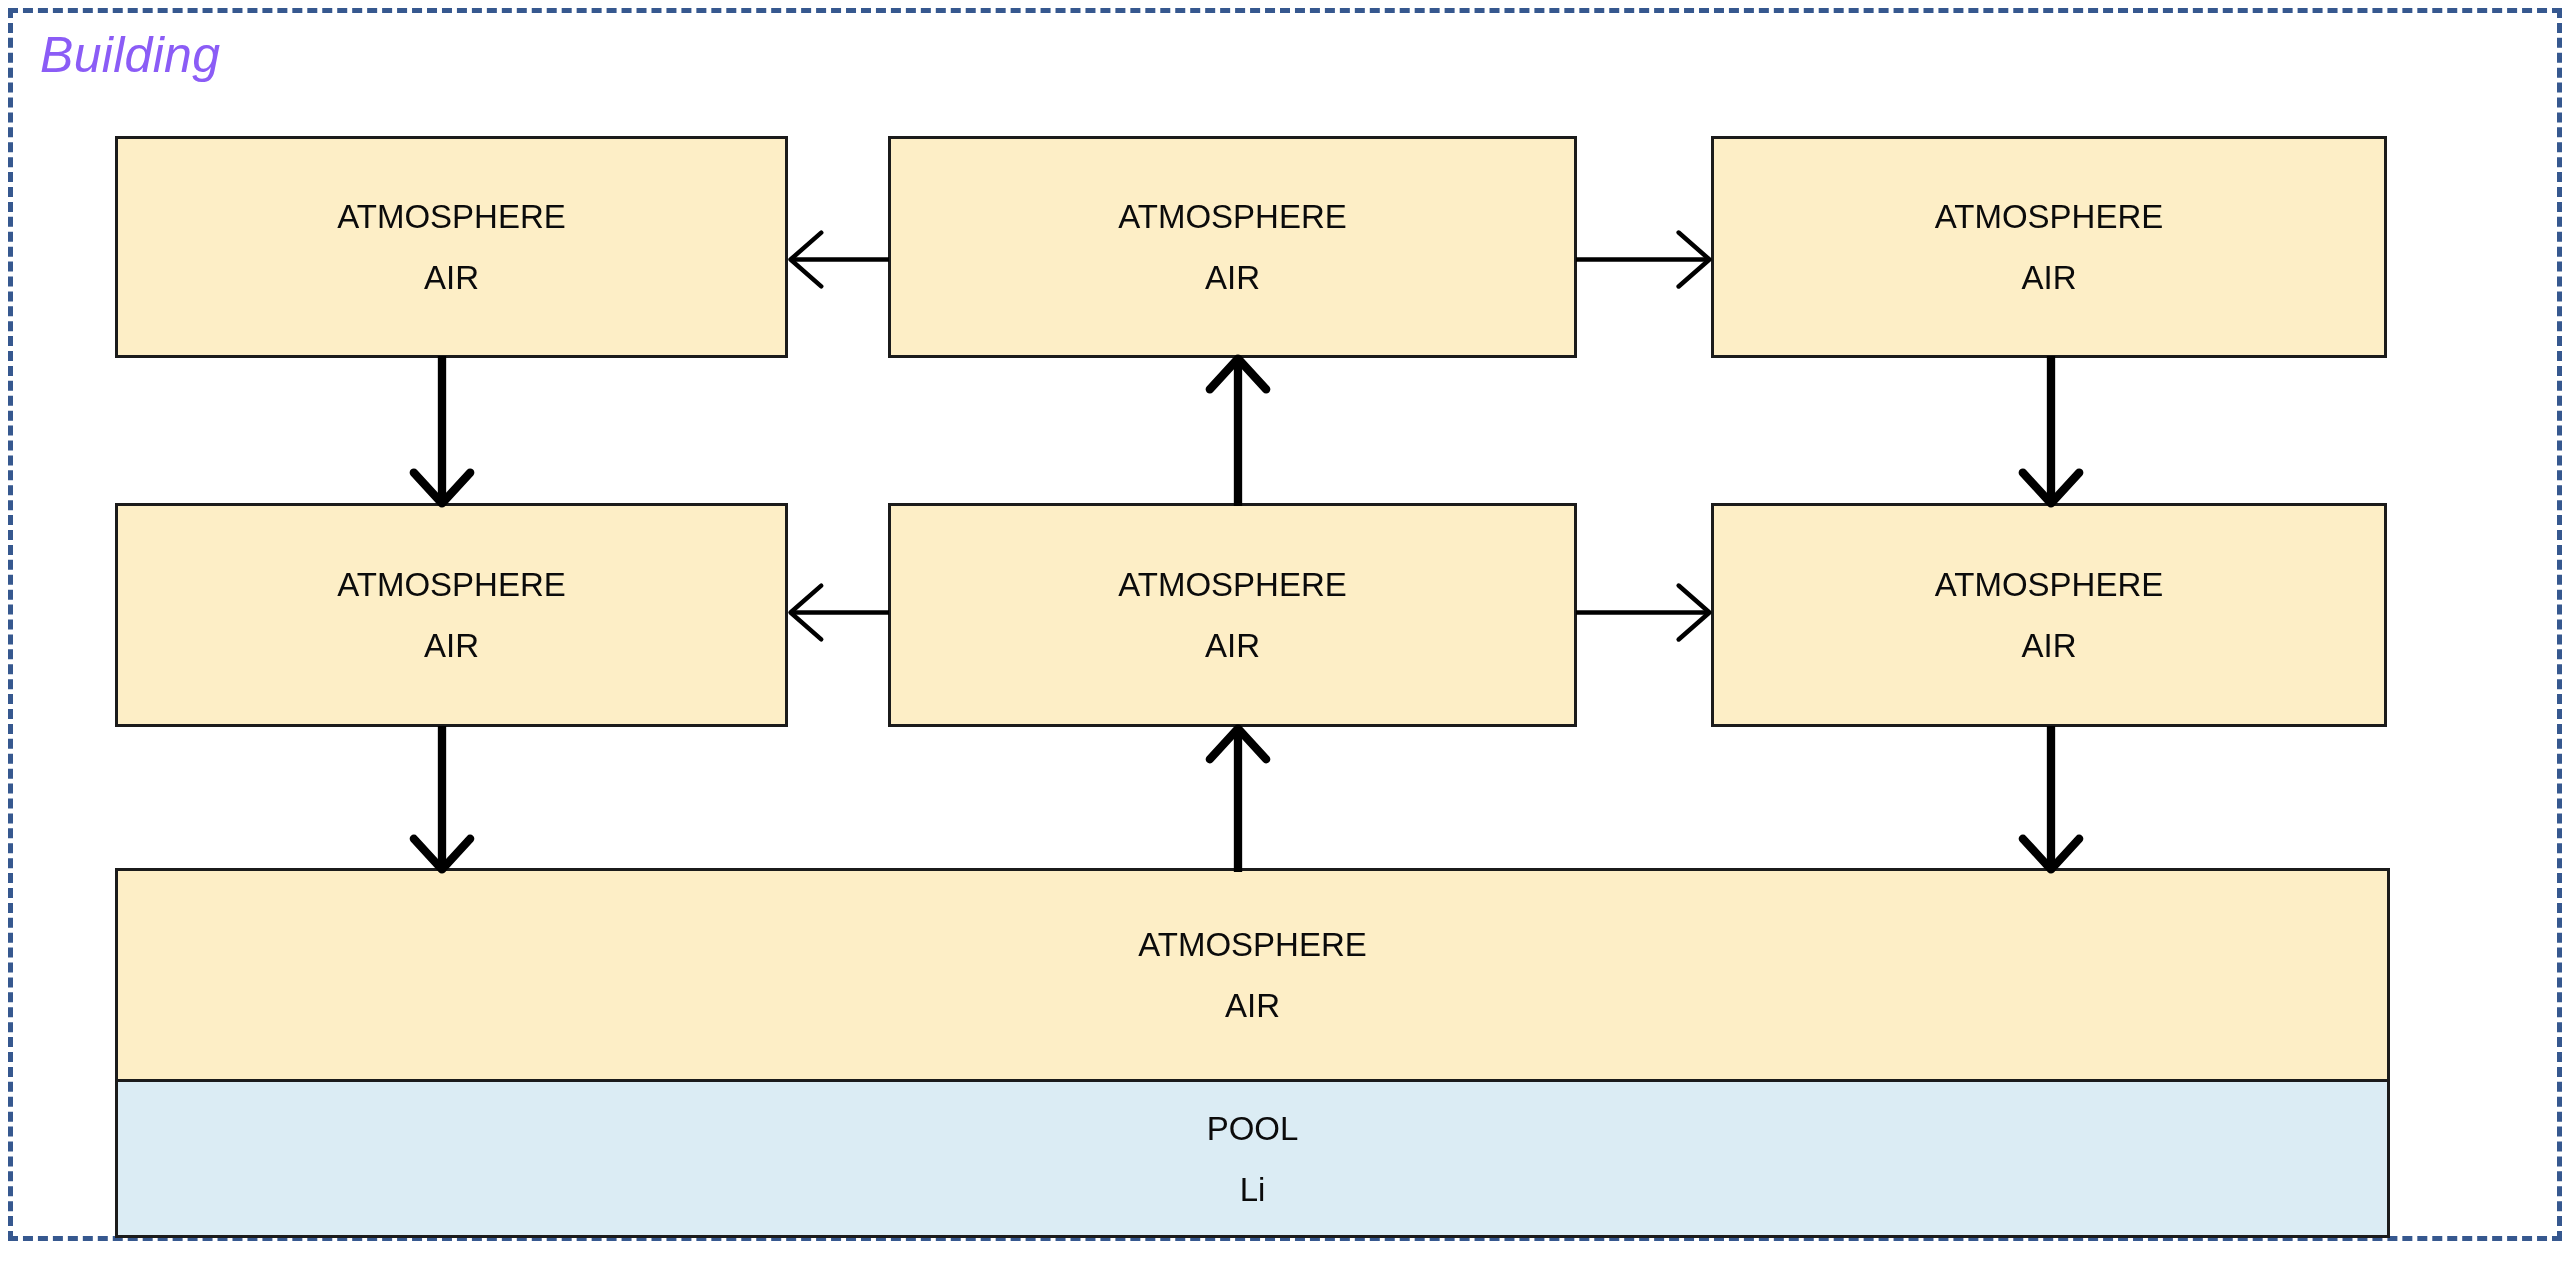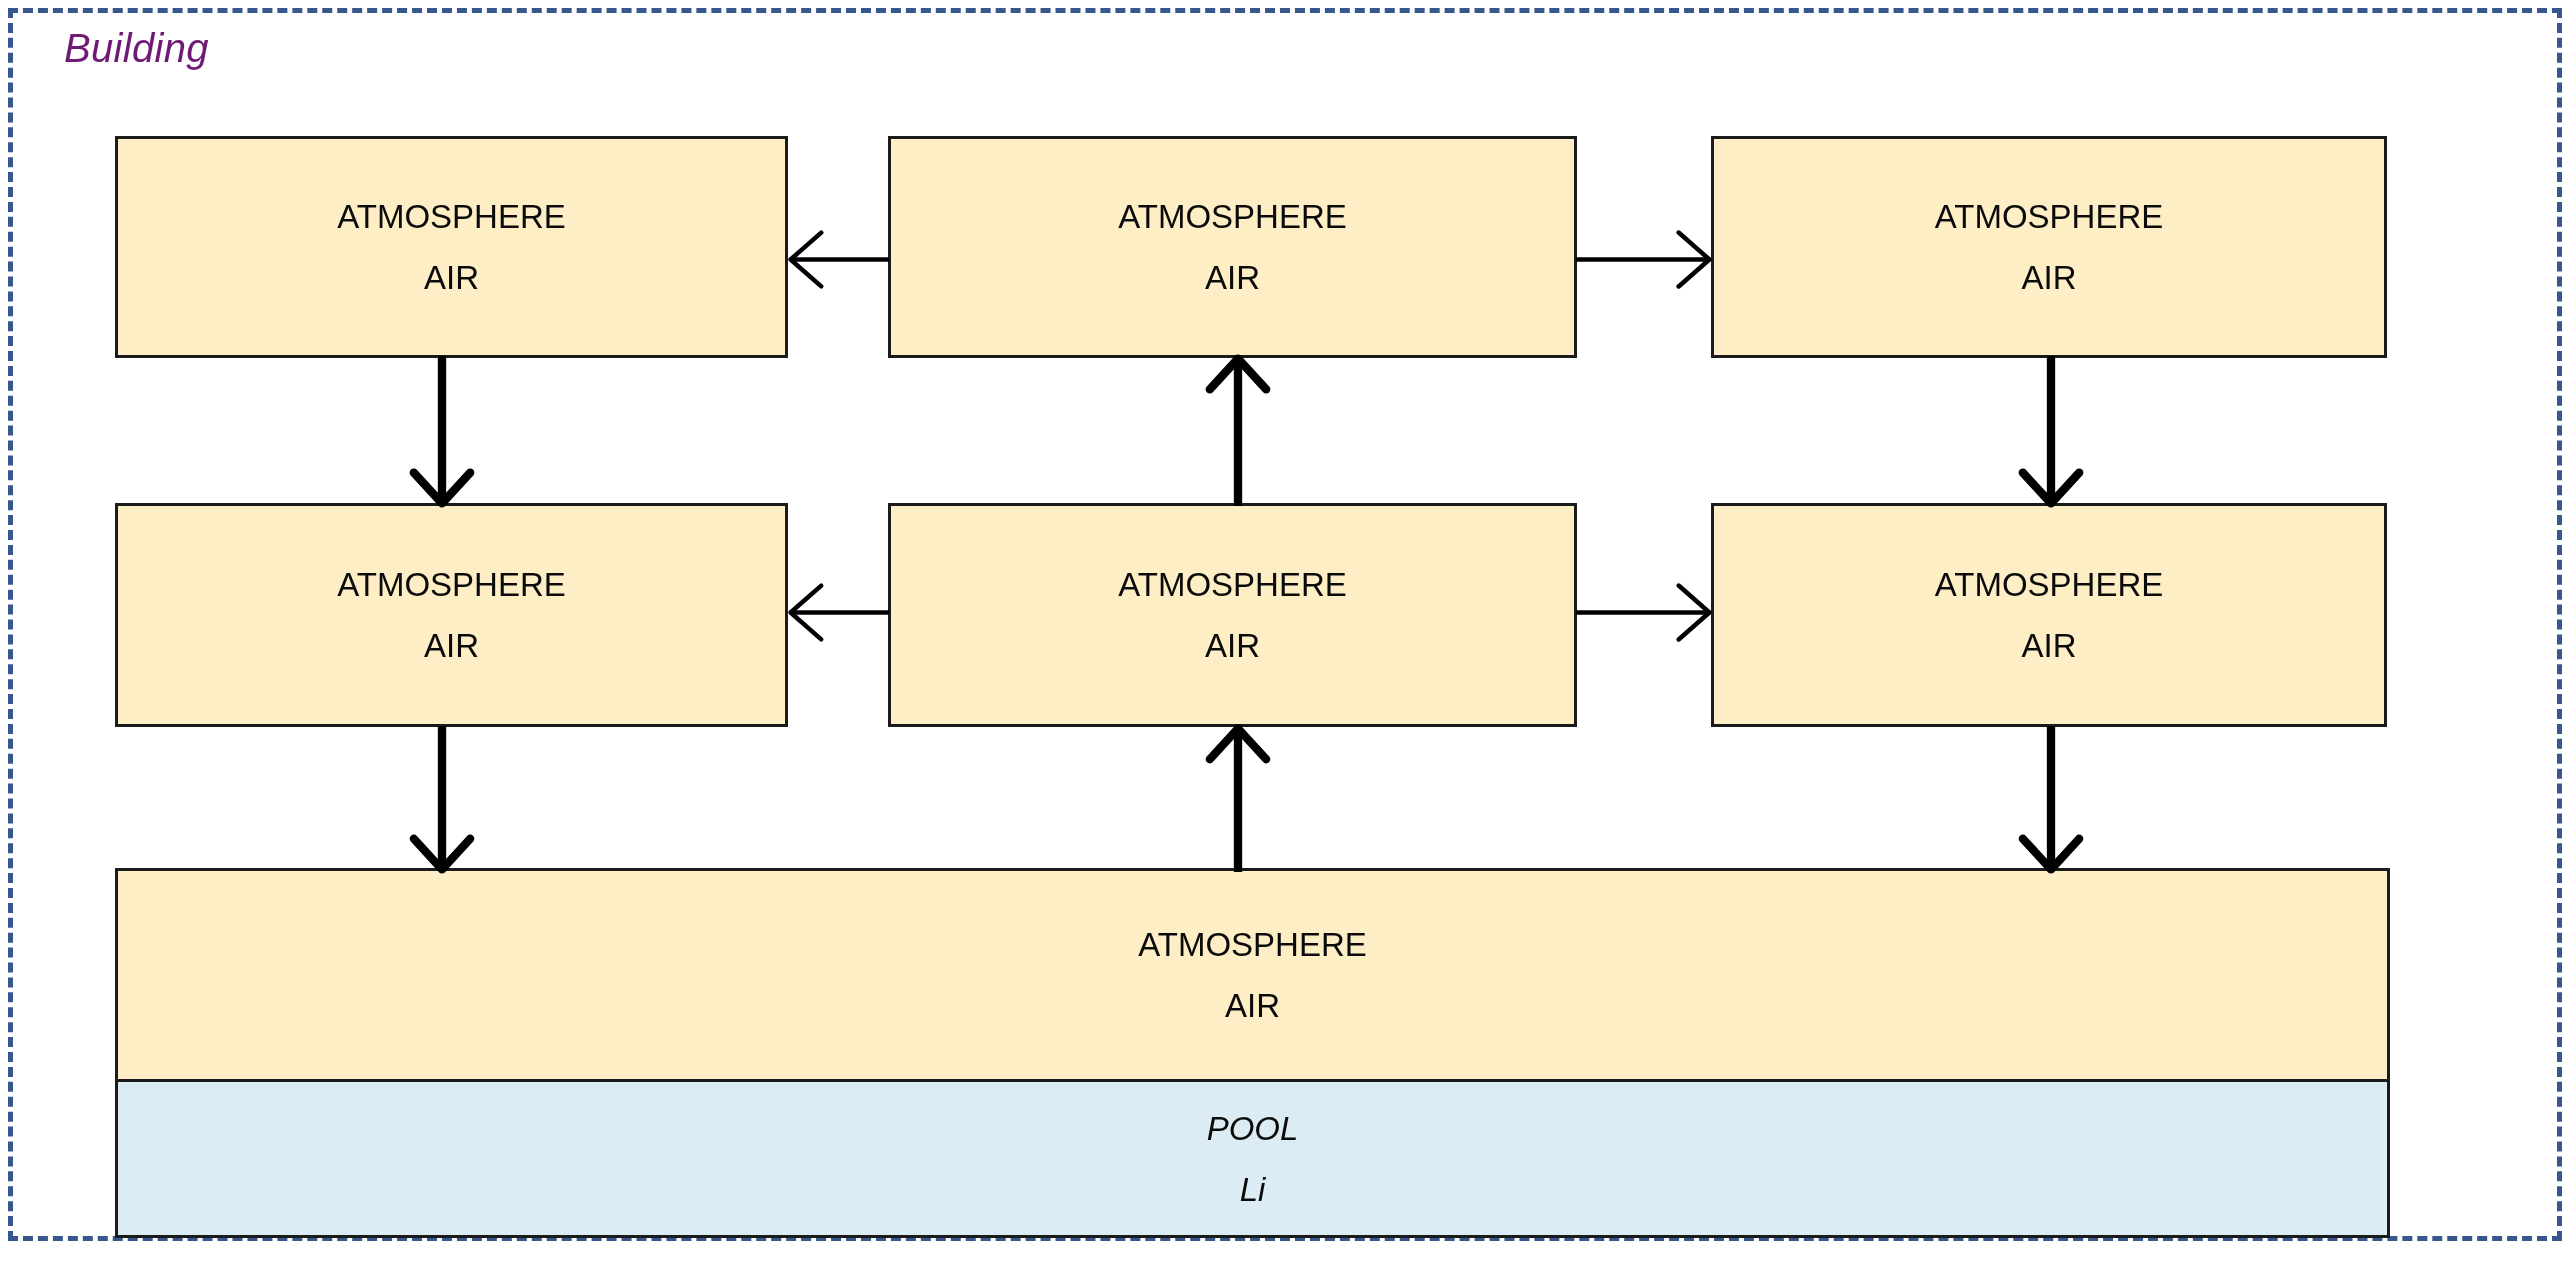--- a/index.html
+++ b/index.html
@@ -4,22 +4,22 @@
 <style>
   html,body{margin:0;padding:0;background:#ffffff;}
   body{width:2576px;height:1261px;font-family:"Liberation Sans",sans-serif;overflow:hidden;}
   #stage{position:relative;width:2576px;height:1261px;background:#ffffff;}
 
   .building-frame{
     position:absolute;left:7.7px;top:7.7px;width:2554px;height:1233px;
     border:5.8px dashed #36588f;box-sizing:border-box;background:transparent;
   }
   .building-label{
-    position:absolute;left:64px;top:26px;
-    font-size:40px;font-style:italic;color:#701a75;
+    position:absolute;left:40px;top:26px;
+    font-size:50px;font-style:italic;color:#8b5cf6;
     font-family:"Liberation Sans",sans-serif;letter-spacing:0.3px;white-space:nowrap;
   }
 
   .node{
     position:absolute;box-sizing:border-box;
     border:3.8px solid #1b1b1b;
     display:flex;flex-direction:column;align-items:center;justify-content:center;
     font-size:33px;color:#0b0b0b;line-height:1.0;
   }
   .node .l1{margin-bottom:28px;}
@@ -28,21 +28,21 @@
   
   .compound{
     position:absolute;box-sizing:border-box;border:3.8px solid #1b1b1b;
     display:flex;flex-direction:column;
   }
   .compound .seg{
     display:flex;flex-direction:column;align-items:center;justify-content:center;
     font-size:33px;color:#0b0b0b;line-height:1.0;box-sizing:border-box;
   }
   .compound .seg.top{flex:0 0 211px;background:#fdeec6;border-bottom:3.8px solid #1b1b1b;}
-  .compound .seg.bot{flex:1 1 auto;background:#dbecf4;font-style:italic;}
+  .compound .seg.bot{flex:1 1 auto;background:#dbecf4;}
   .compound .seg .l1{margin-bottom:28px;}
 
   .conn{position:absolute;}
   .conn svg{display:block;overflow:visible;}
 </style>
 </head>
 <body>
 
 <div id="stage">
 

